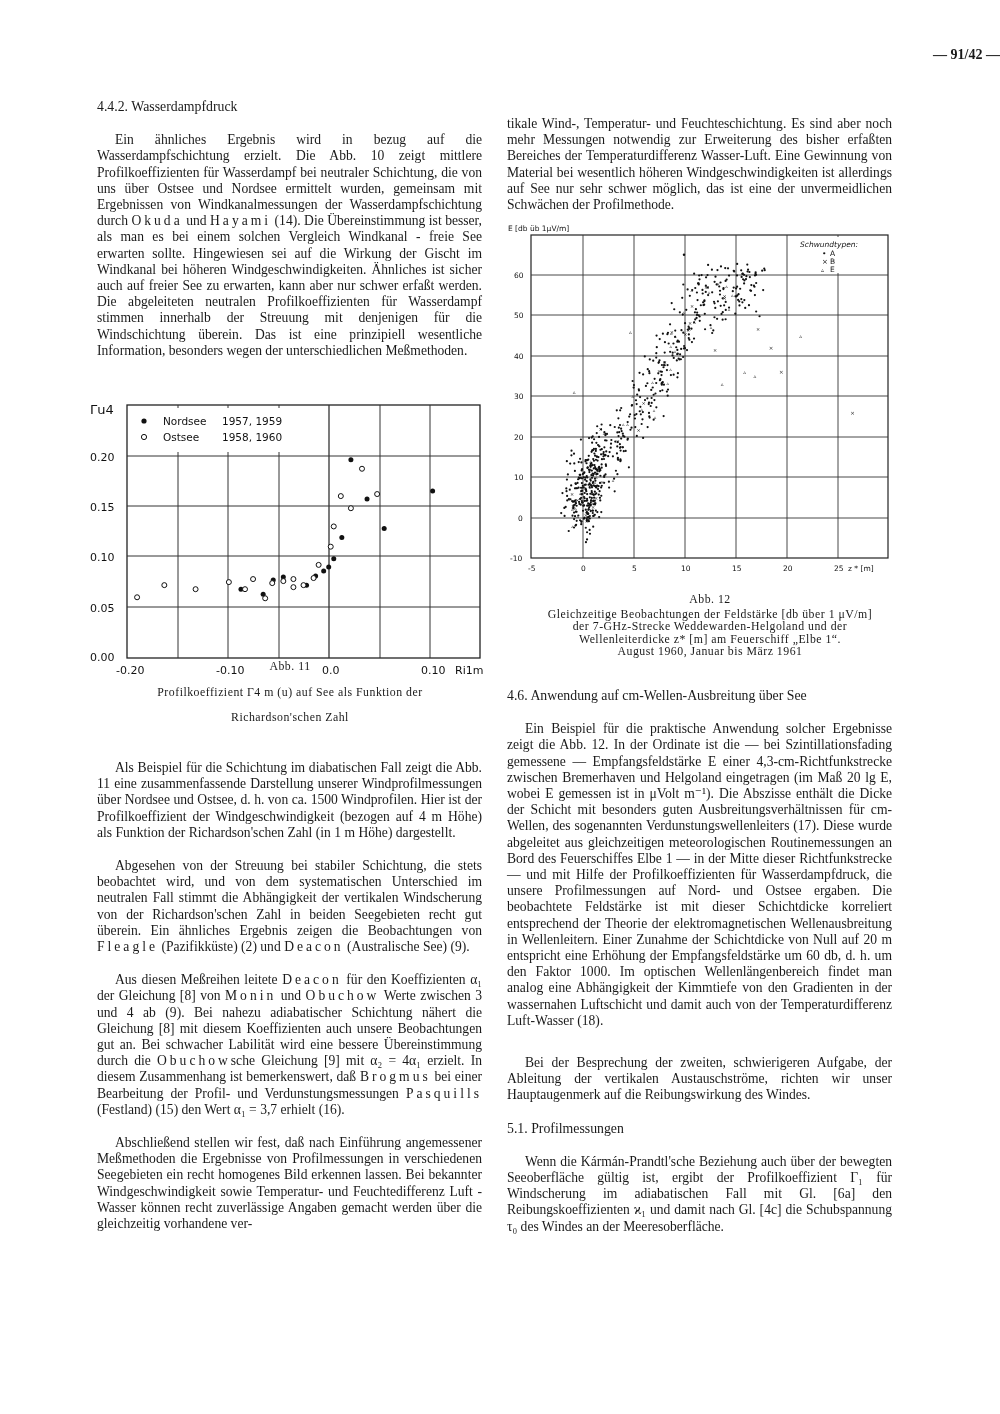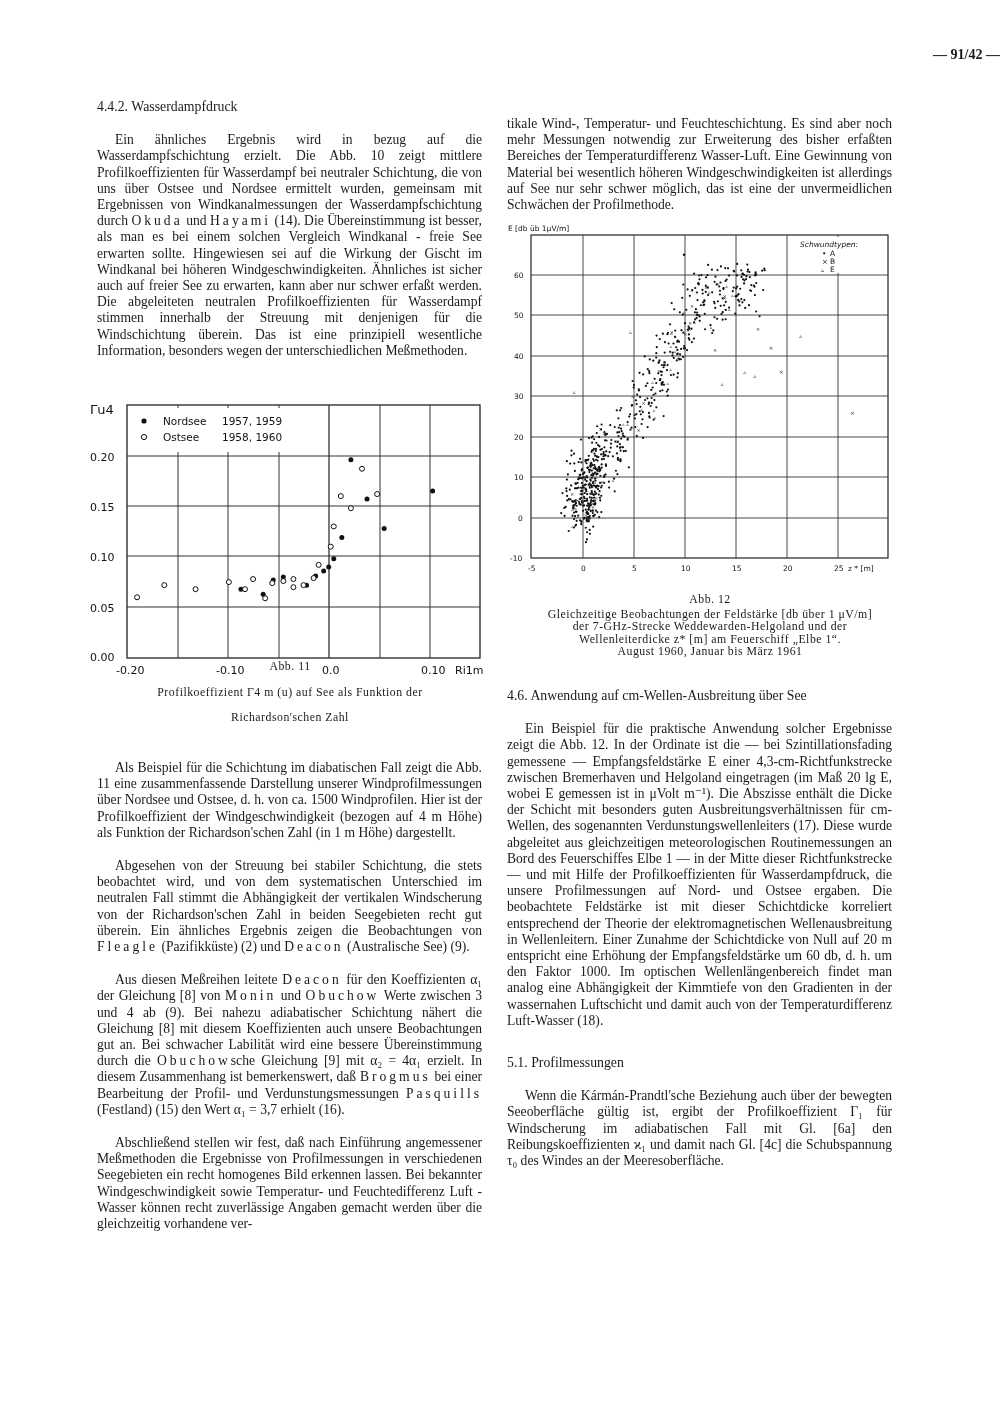--- a/index.html
+++ b/index.html
@@ -914,18 +914,19 @@
   <span class="t" style="margin:0">Wellenleiterdicke z* [m] am Feuerschiff „Elbe 1“.</span>
   <span class="t" style="margin:0">August 1960, Januar bis März 1961</span>
 </div>
 
 <div class="col" style="left:507px; top:688px; width:385px;">
   <div class="h">
     <span>4.6.</span>
     <b>Anwendung auf cm-Wellen-Ausbreitung über See</b>
   </div>
   <p class="ind" style="margin-bottom:26px;">Ein Beispiel für die praktische Anwendung solcher Ergebnisse zeigt die Abb. 12. In der Ordinate ist die — bei Szintillationsfading gemessene — Empfangsfeldstärke E einer 4,3-cm-Richtfunkstrecke zwischen Bremerhaven und Helgoland eingetragen (im Maß 20 lg E, wobei E gemessen ist in μVolt m⁻¹). Die Abszisse enthält die Dicke der Schicht mit besonders guten Ausbreitungsverhältnissen für cm-Wellen, des sogenannten Verdunstungswellenleiters (17). Diese wurde abgeleitet aus gleichzeitigen meteorologischen Routinemessungen an Bord des Feuerschiffes Elbe 1 — in der Mitte dieser Richtfunkstrecke — und mit Hilfe der Profilkoeffizienten für Wasserdampfdruck, die unsere Profilmessungen auf Nord- und Ostsee ergaben. Die beobachtete Feldstärke ist mit dieser Schichtdicke korreliert entsprechend der Theorie der elektromagnetischen Wellenausbreitung in Wellenleitern. Einer Zunahme der Schichtdicke von Null auf 20 m entspricht eine Erhöhung der Empfangsfeldstärke um 60 db, d. h. um den Faktor 1000. Im optischen Wellenlängenbereich findet man analog eine Abhängigkeit der Kimmtiefe von den Gradienten in der wassernahen Luftschicht und damit auch von der Temperaturdifferenz Luft-Wasser (18).</p>
+  <p class="ind" style="margin-bottom:17px;">Bei der Besprechung der zweiten, schwierigeren Aufgabe, der Ableitung der vertikalen Austauschströme, richten wir unser Hauptaugenmerk auf die Reibungswirkung des Windes.</p>
   <div class="h">
     <span>5.1.</span>
     <b>Profilmessungen</b>
   </div>
   <p class="ind">Wenn die Kármán-Prandtl'sche Beziehung auch über der bewegten Seeoberfläche gültig ist, ergibt der Profilkoeffizient Γ₁ für Windscherung im adiabatischen Fall mit Gl. [6a] den Reibungskoeffizienten ϰ₁ und damit nach Gl. [4c] die Schubspannung τ₀ des Windes an der Meeresoberfläche.</p>
 </div>
 
 </body></html>

